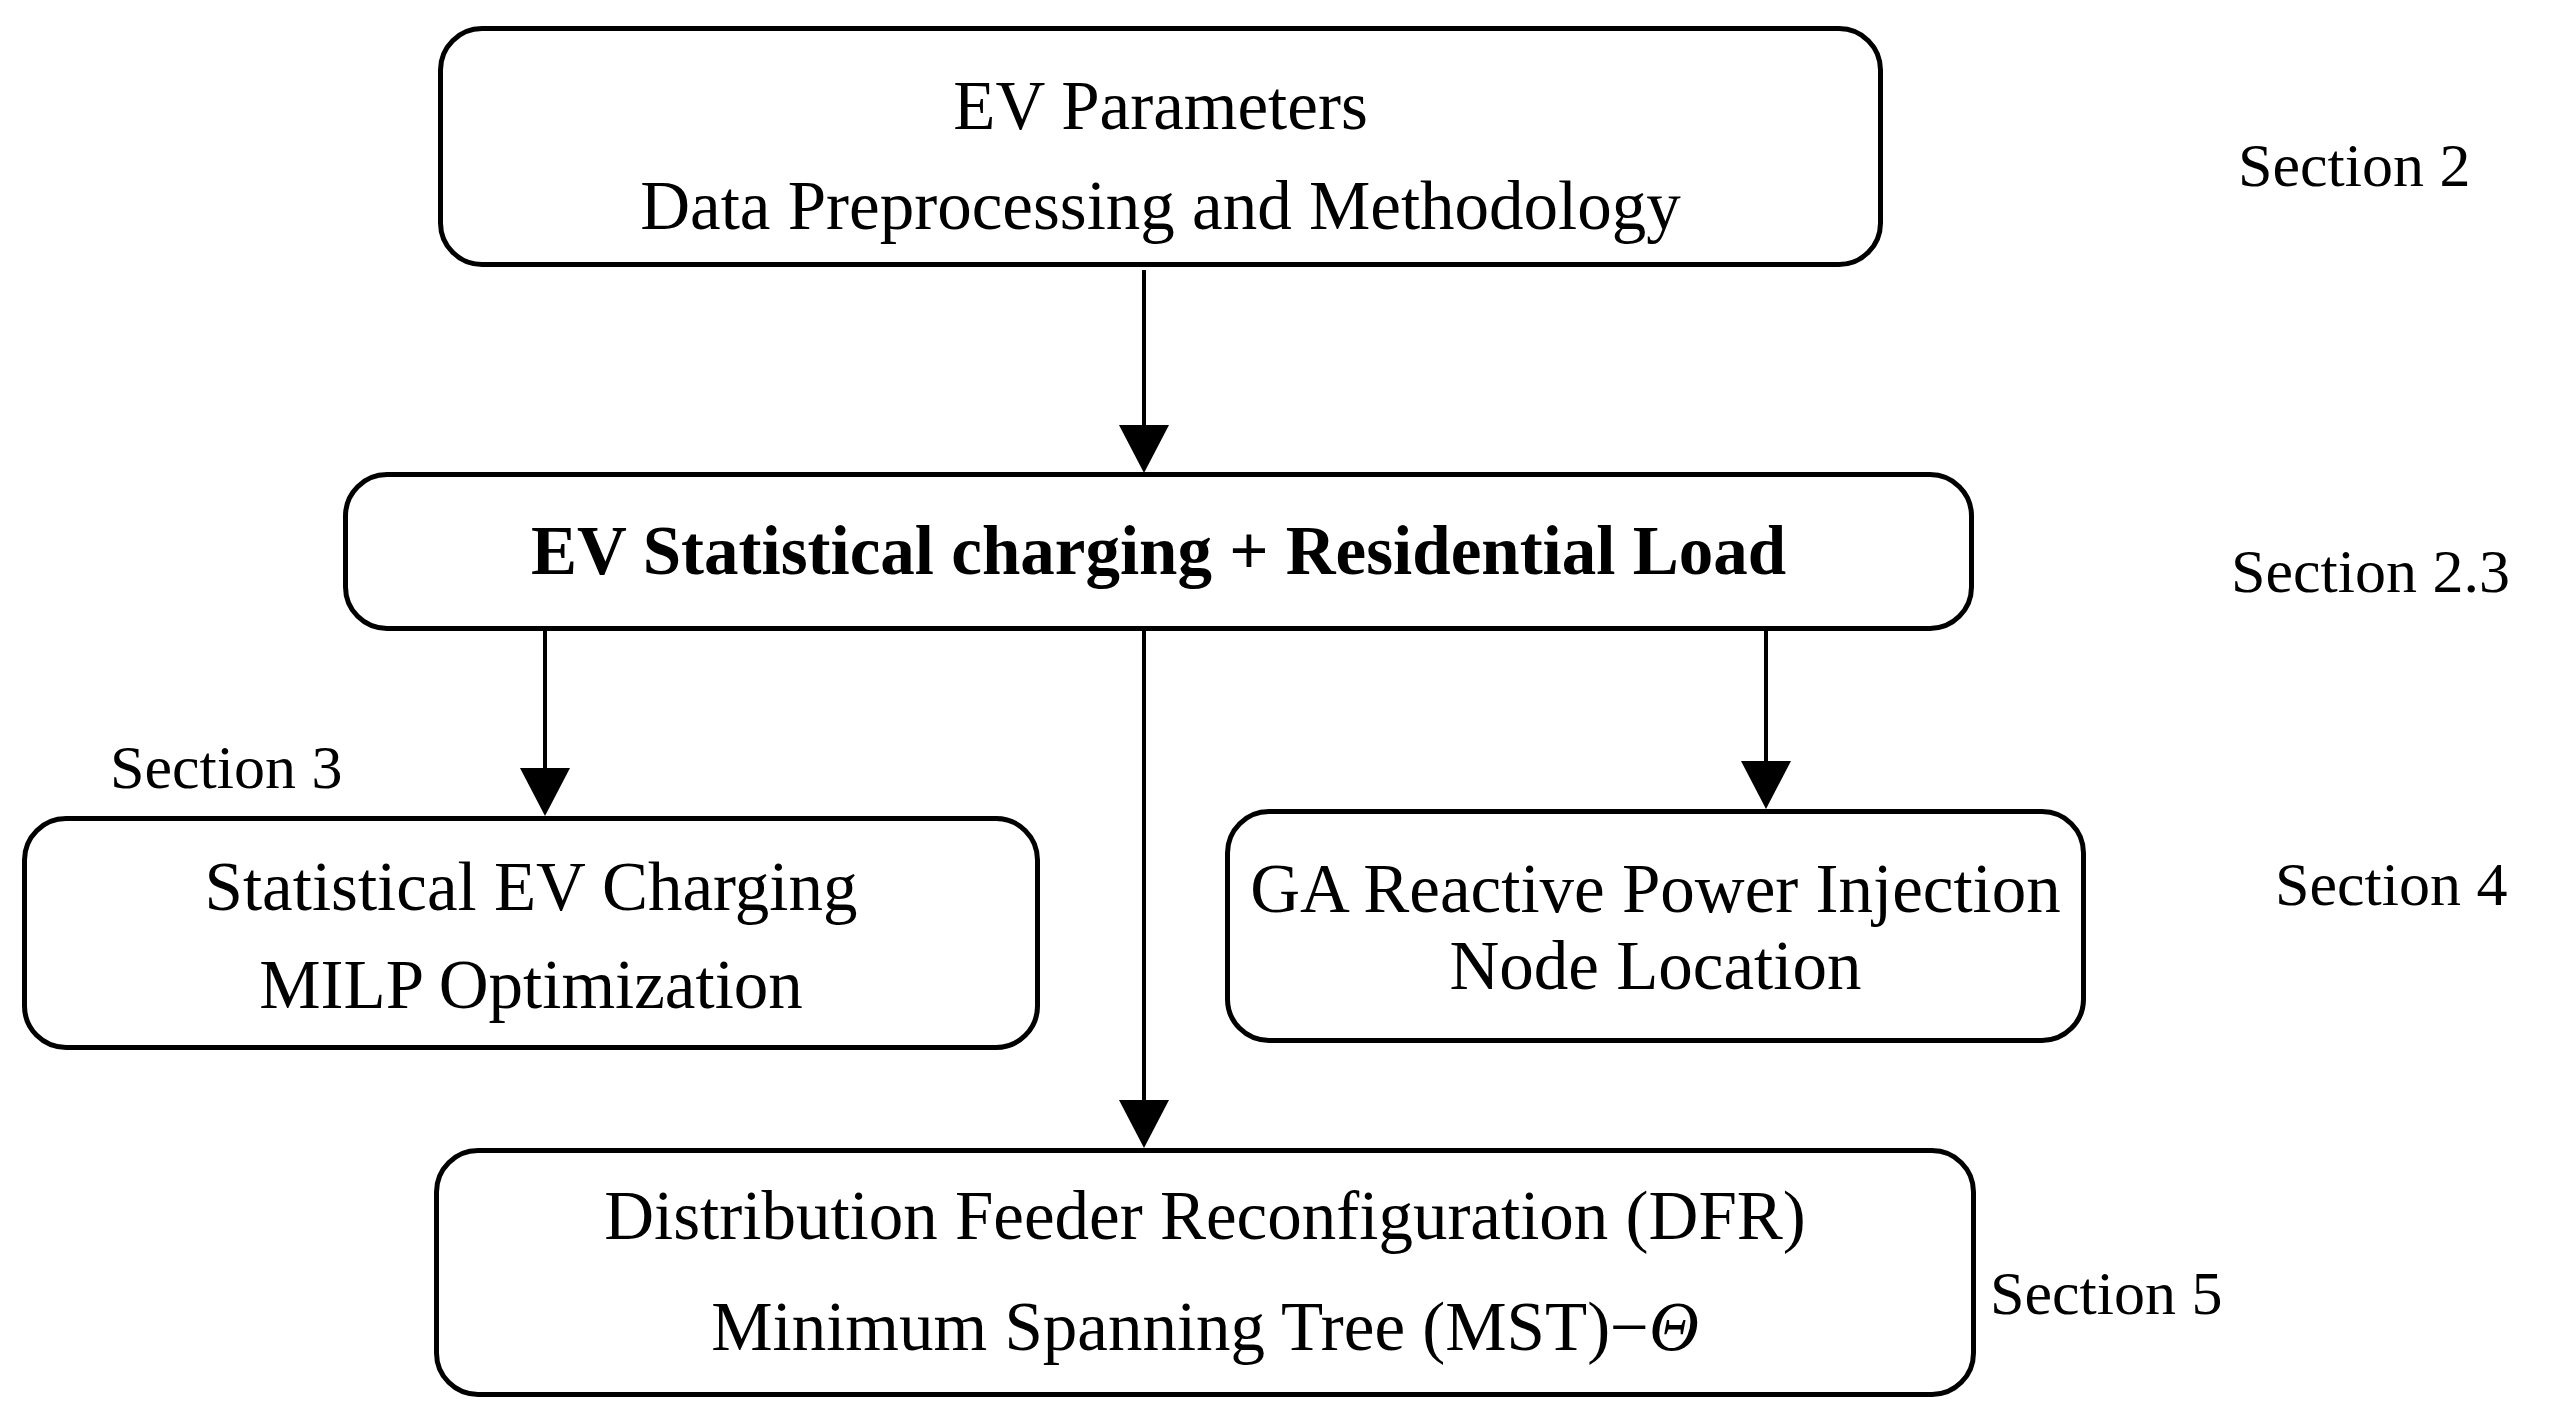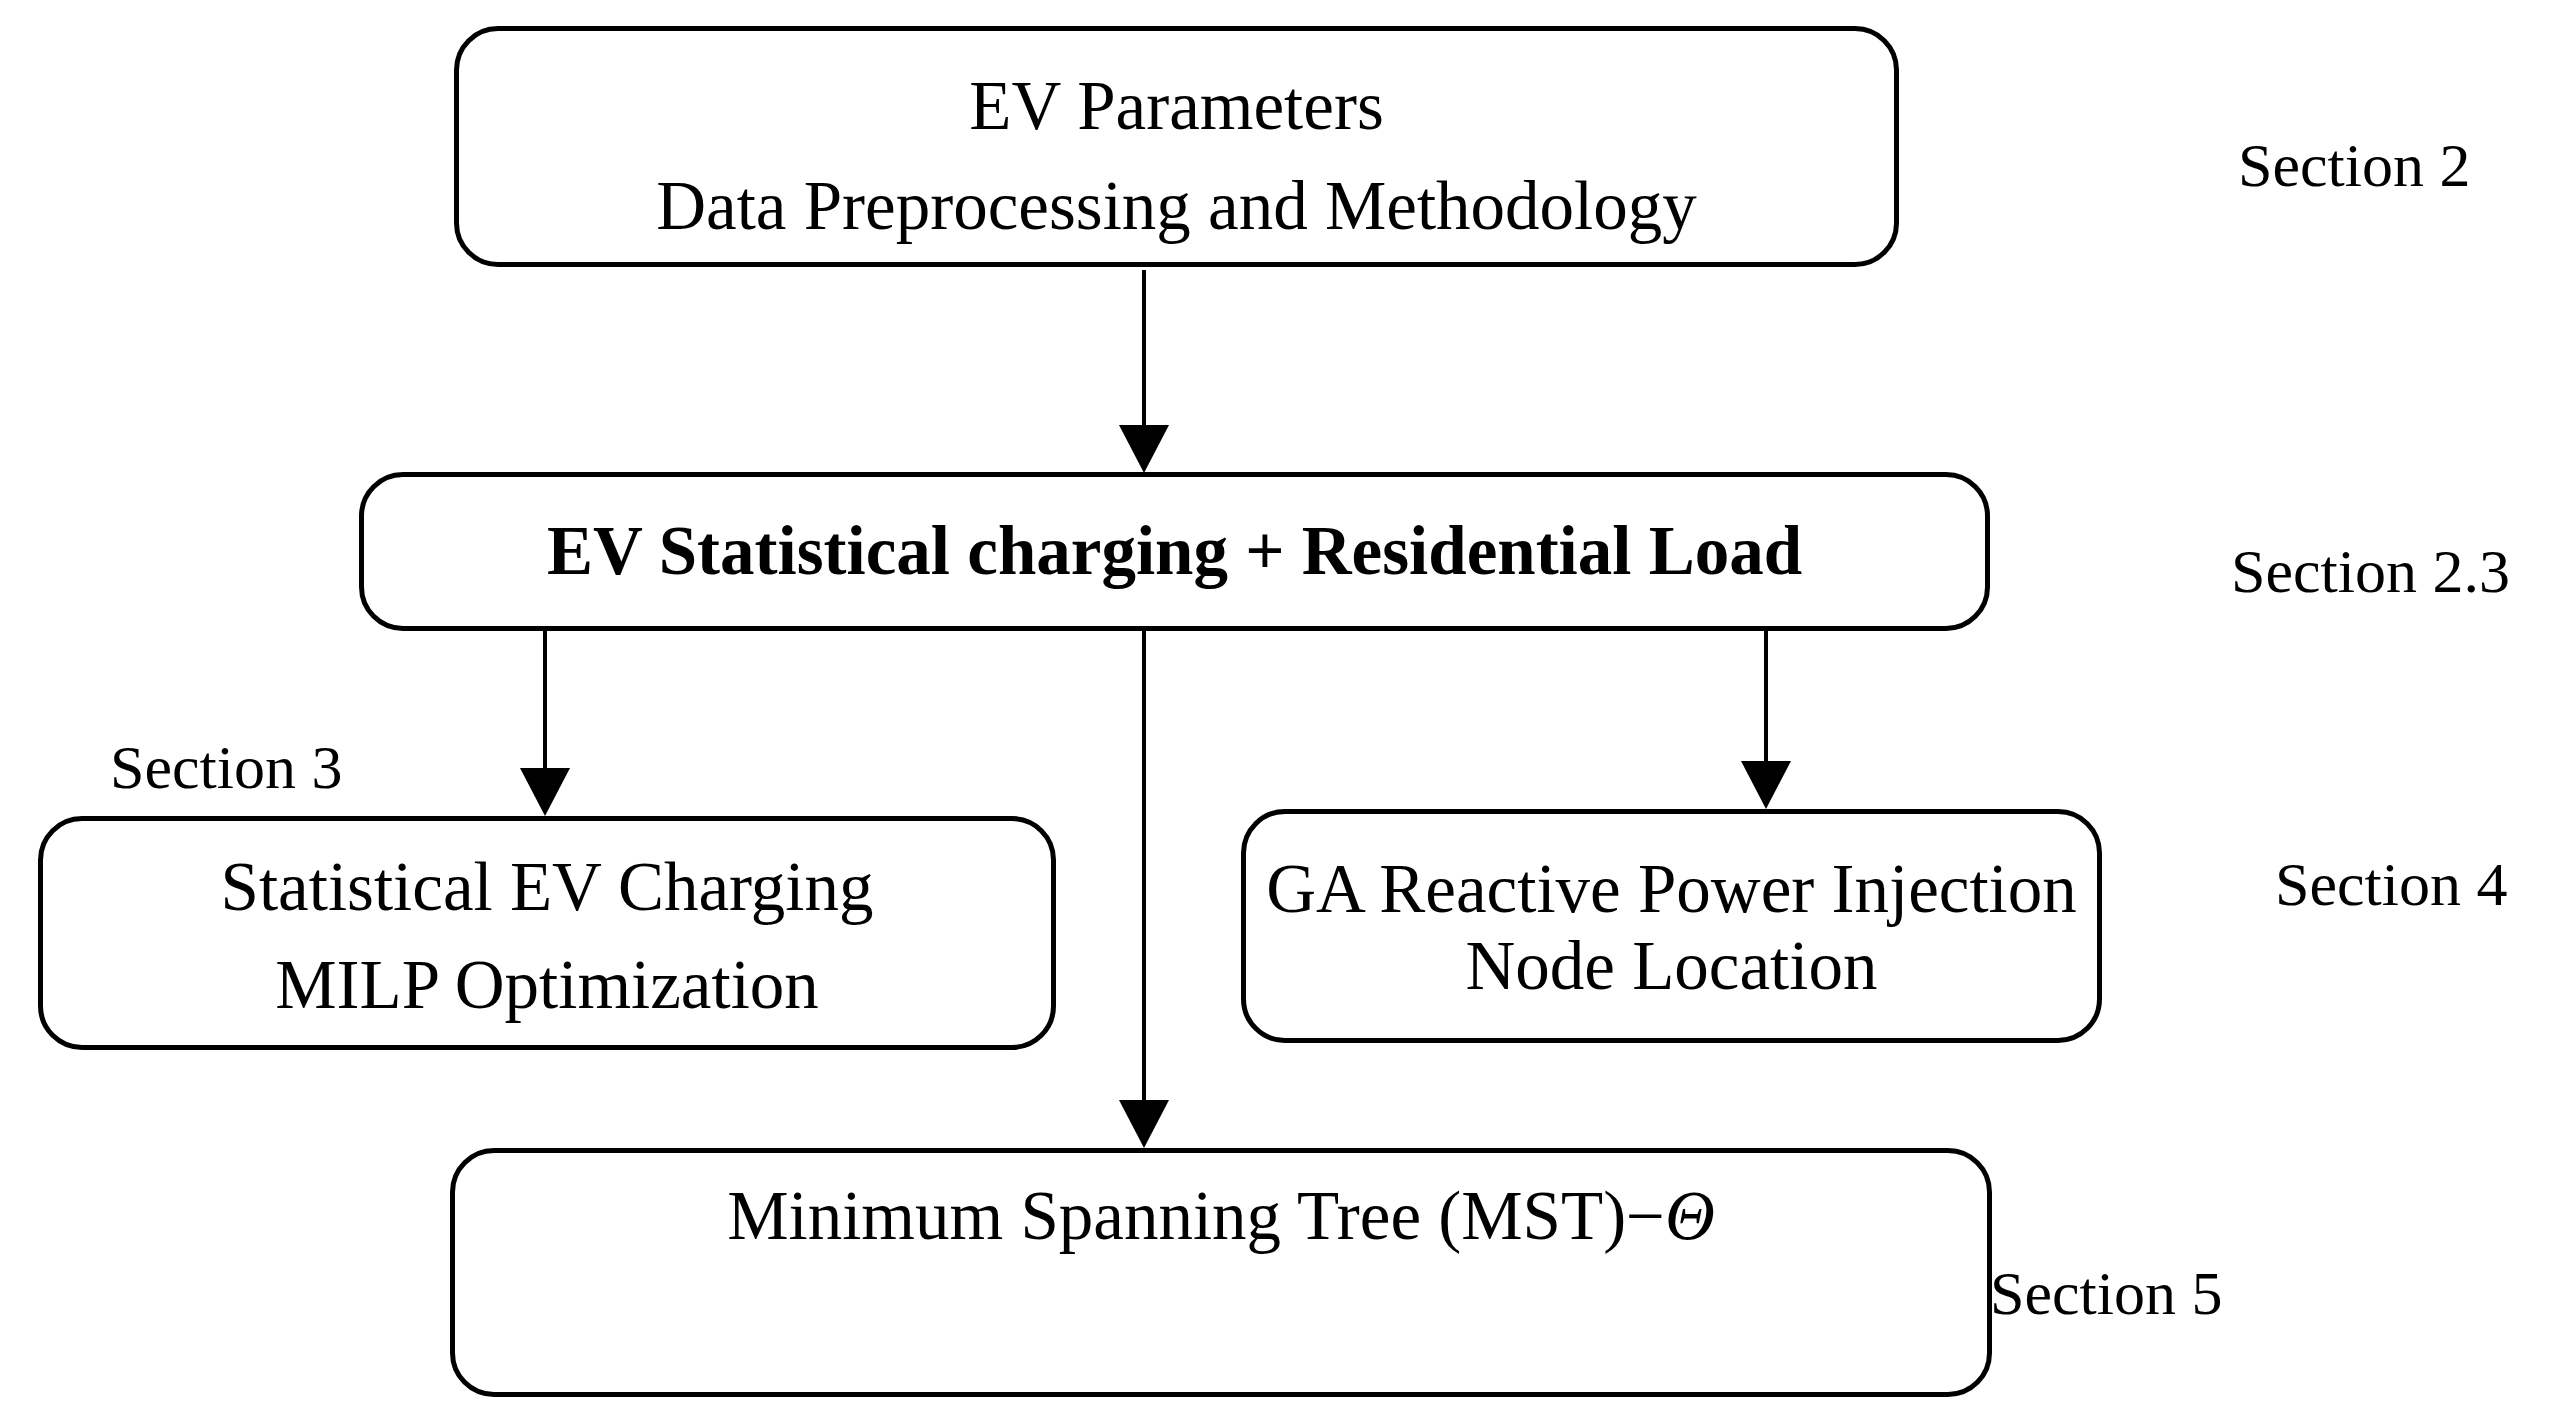--- a/index.html
+++ b/index.html
@@ -26,21 +26,20 @@
     border-radius: 44px;
     background: var(--background);
     display: flex;
     flex-direction: column;
     align-items: center;
     justify-content: space-between;
     text-align: center;
     font-size: 69px;
     line-height: 1;
     white-space: nowrap;
-    margin-left: 16px;
   }
   .box .line { display: block; }
 
   #box-top    { left: 438px;  top: 26.4px;   width: 1445px; height: 241px; padding: 41px 17.6px 21px 17.6px; }
   #box-mid    { left: 343px;  top: 472px;  width: 1631px; height: 159px; justify-content: center; font-weight: bold; }
   #box-left   { left: 22px;   top: 816px;  width: 1018px; height: 234px; padding: 32px 17.6px 25px 17.6px; }
   #box-right  { left: 1225px; top: 809px;  width: 861px; height: 234px; padding: 41px 17.6px 37px 17.6px; }
   #box-bottom { left: 434px;  top: 1148px; width: 1542px; height: 249px; padding: 29px 17.6px 30px 17.6px; }
 
   .italic { font-style: italic; }
@@ -101,20 +100,21 @@
     <span class="line">Statistical EV Charging</span>
     <span class="line">MILP Optimization</span>
   </div>
 
   <div class="box" id="box-right">
     <span class="line">GA Reactive Power Injection</span>
     <span class="line">Node Location</span>
   </div>
 
   <div class="box" id="box-bottom">
+    <span class="line">Distribution Feeder Reconfiguration (DFR)</span>
     <span class="line">
       <span>Minimum Spanning Tree (MST)−</span><span class="italic">Θ</span>
     </span>
   </div>
 
   <div class="section-label" id="label-s2">Section 2</div>
   <div class="section-label" id="label-s23">Section 2.3</div>
   <div class="section-label" id="label-s3">Section 3</div>
   <div class="section-label" id="label-s4">Section 4</div>
   <div class="section-label" id="label-s5">Section 5</div>

